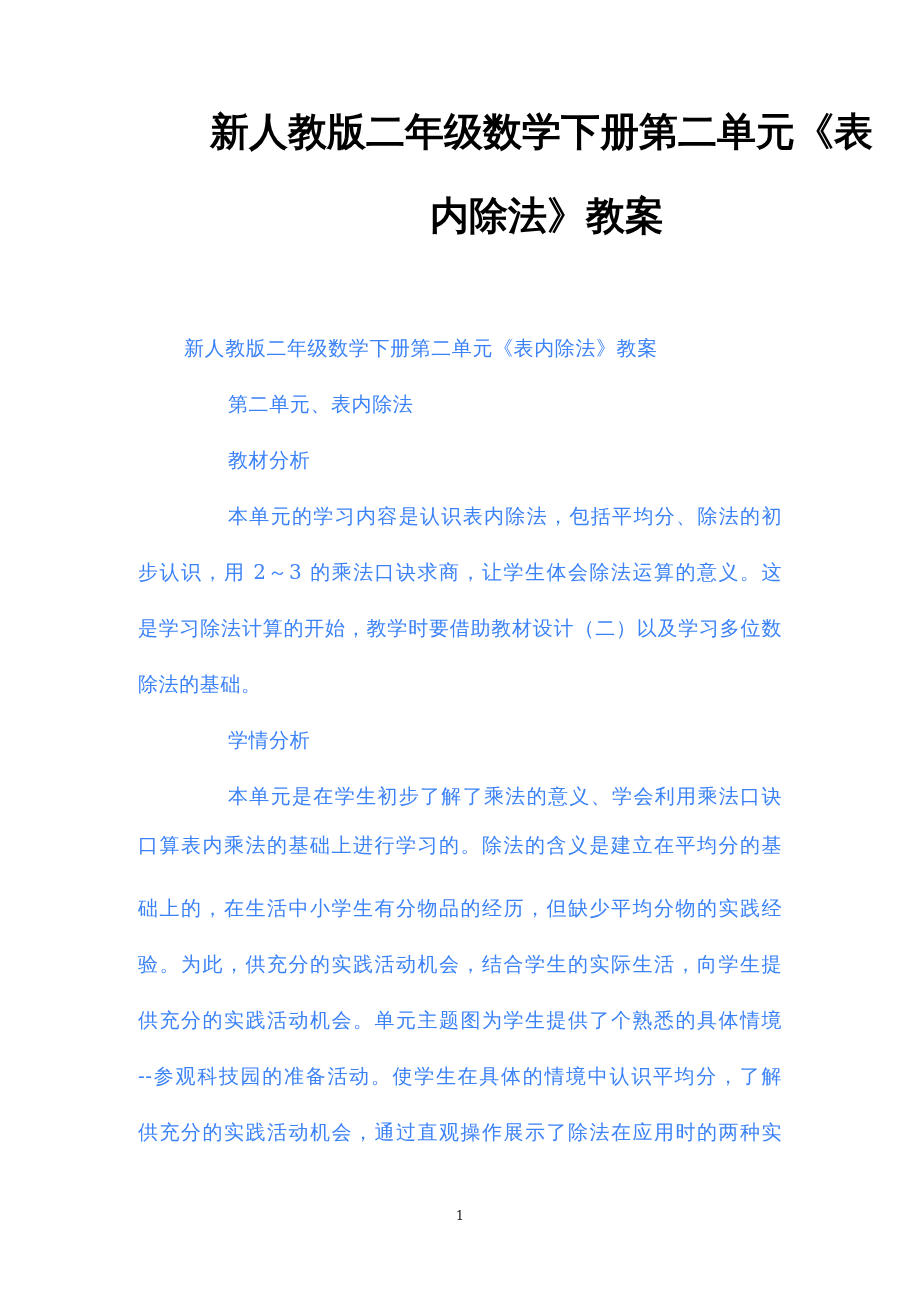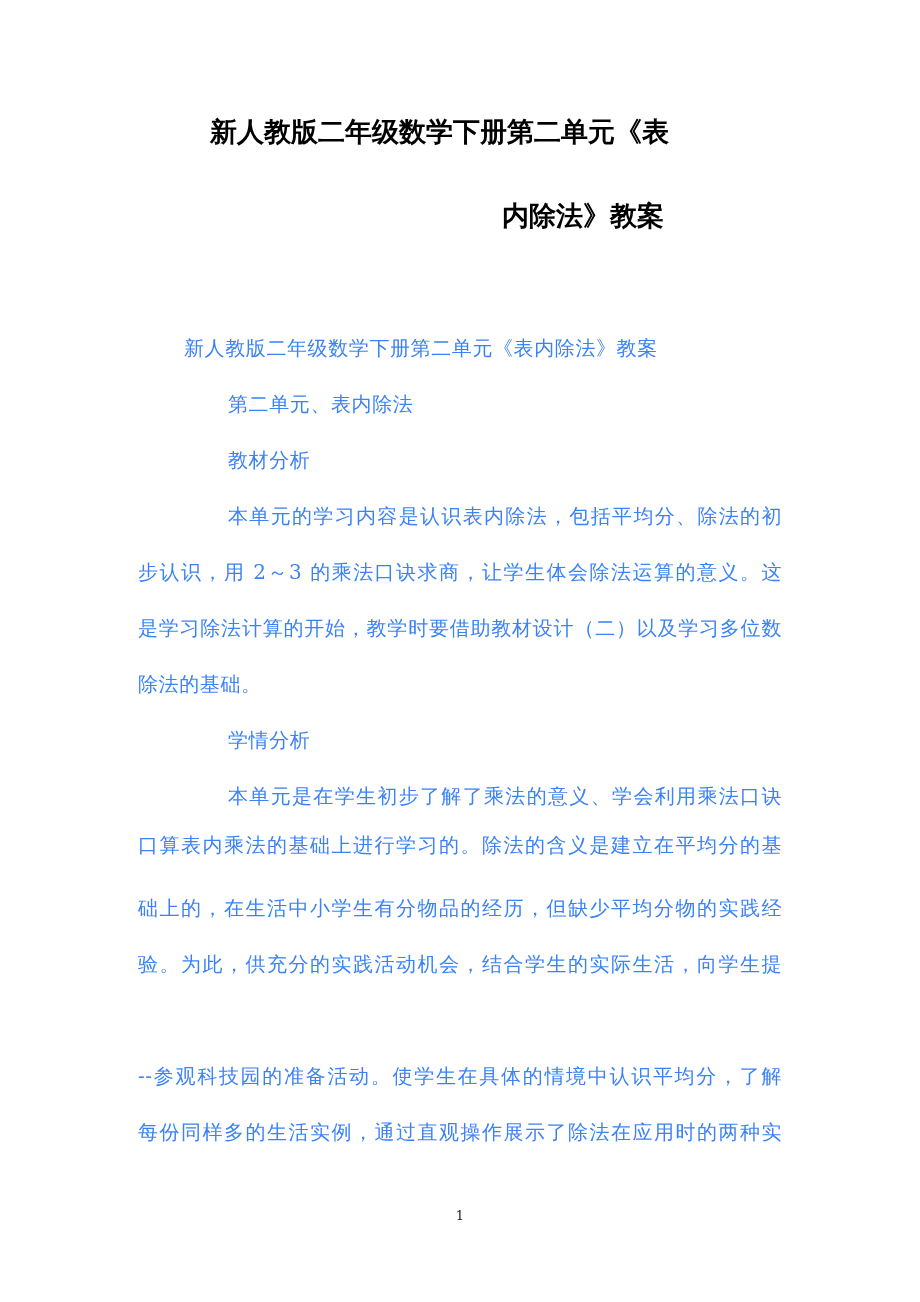--- a/index.html
+++ b/index.html
@@ -1,21 +1,21 @@
 <!DOCTYPE html>
 <html><head>
 <meta charset="utf-8">
 <style>
   html, body { margin: 0; padding: 0; background: #ffffff; }
   body { width: 920px; height: 1302px; position: relative; overflow: hidden;
          font-family: "DejaVu Serif", "Liberation Serif", serif; color: #111; }
   .page { position: absolute; left: 0; top: 0; width: 920px; height: 1302px; background: #fff; }
   .title { position: absolute; left: 138px; width: 644px; text-align: center;
            font-family: "DejaVu Sans", "Liberation Sans", sans-serif; font-weight: bold;
-           font-size: 27px; line-height: 40px; color: #000; }
+           font-size: 39px; line-height: 40px; color: #000; }
   .title.l1 { top: 112px; left: 210px; width: 570px; text-align: left; letter-spacing: 0px; white-space: nowrap; }
   .title.l2 { top: 196px; left: 364px; width: 300px; text-align: right; white-space: nowrap; }
   .line { position: absolute; left: 138px; width: 648px; font-size: 20px; line-height: 28px;
           white-space: nowrap; color: #3b82f6; letter-spacing: 0.6px; }
   .indent1 { left: 184px; }
   .indent2 { left: 228px; }
   .justify { text-align: justify; text-align-last: justify; width: 644px; }
   .pagenum { position: absolute; top: 1208px; left: 0; width: 920px; text-align: center;
              font-size: 13px; color: #222; }
 </style>
@@ -33,17 +33,18 @@
   <div class="line indent2" style="top:502px; width:554px; text-align:justify; text-align-last:justify;">本单元的学习内容是认识表内除法，包括平均分、除法的初</div>
   <div class="line justify" style="top:558px;">步认识，用 2～3 的乘法口诀求商，让学生体会除法运算的意义。这</div>
   <div class="line justify" style="top:614px;">是学习除法计算的开始，教学时要借助教材设计（二）以及学习多位数</div>
   <div class="line" style="top:670px;">除法的基础。</div>
 
   <div class="line indent2" style="top:726px;">学情分析</div>
   <div class="line indent2" style="top:782px; width:554px; text-align:justify; text-align-last:justify;">本单元是在学生初步了解了乘法的意义、学会利用乘法口诀</div>
   <div class="line justify" style="top:831px;">口算表内乘法的基础上进行学习的。除法的含义是建立在平均分的基</div>
   <div class="line justify" style="top:894px;">础上的，在生活中小学生有分物品的经历，但缺少平均分物的实践经</div>
   <div class="line justify" style="top:950px;">验。为此，供充分的实践活动机会，结合学生的实际生活，向学生提</div>
+  <div class="line justify" style="top:1006px;">供充分的实践活动机会。单元主题图为学生提供了个熟悉的具体情境</div>
   <div class="line justify" style="top:1062px;">--参观科技园的准备活动。使学生在具体的情境中认识平均分，了解</div>
-  <div class="line justify" style="top:1118px;">每份同样多的生活实例，通过直观操作展示了除法在应用时的两种实</div>
+  <div class="line justify" style="top:1118px;">供充分的实践活动机会，通过直观操作展示了除法在应用时的两种实</div>
 
   <div class="pagenum">1</div>
 </div>
 
 </body></html>

